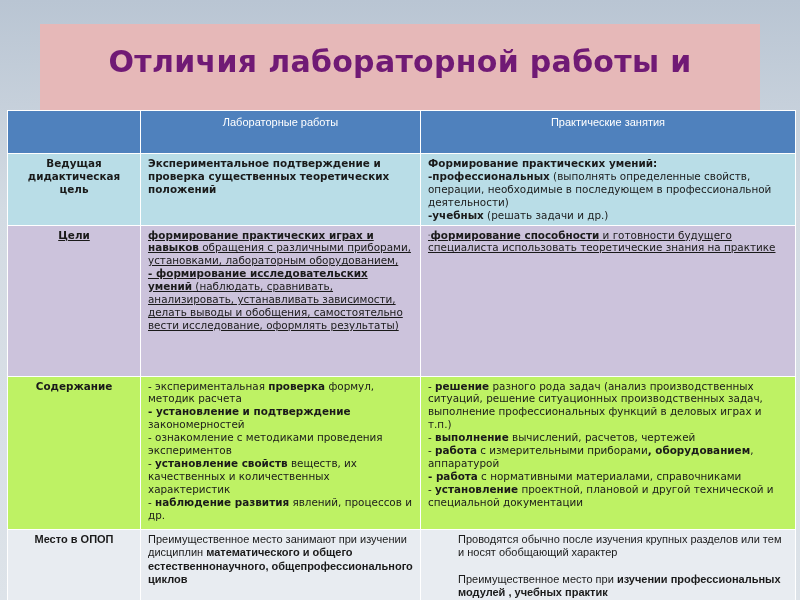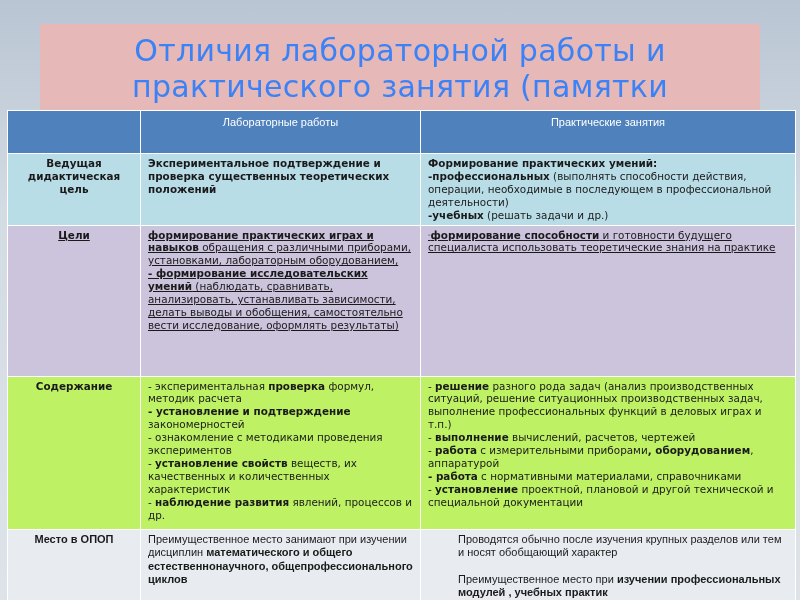--- a/index.html
+++ b/index.html
@@ -7,22 +7,22 @@
     width:800px; height:600px; overflow:hidden; position:relative;
     background: linear-gradient(180deg, #b9c5d3 0%, #d3dbe3 35%, #dde3e9 100%);
     font-family: "DejaVu Sans", sans-serif;
   }
   .title-box {
     position:absolute; left:40px; top:24px; width:720px; height:86px;
     background:#e6b8b8;
   }
   .title {
     position:absolute; left:40px; top:24px; width:720px;
-    text-align:center; font-family:"DejaVu Sans", sans-serif; font-weight:normal;
-    font-size:30px; line-height:36px; color:#3b82f6; margin:0; padding-top:9px;
+    text-align:center; font-family:"DejaVu Sans", sans-serif; font-weight:bold;
+    font-size:30px; line-height:36px; color:#701a75; margin:0; padding-top:20px;
     letter-spacing:0.3px;
   }
   table.cmp {
     position:absolute; left:7px; top:110px; width:788px;
     border-collapse:collapse; table-layout:fixed;
     font-size:10.4px; line-height:12.9px; color:#1a1a1a;
   }
   table.cmp td, table.cmp th {
     border:1px solid #ffffff; vertical-align:top; padding:3px 7px 3px 7px;
   }
@@ -41,42 +41,41 @@
   .line { display:block; }
   .gap { display:block; height:13px; }
   .pl30 { padding-left:37px !important; }
 </style>
 </head>
 <body>
 
 <div class="title-box"></div>
 <h1 class="title">
   <span class="line">Отличия лабораторной работы и</span>
-  <span class="line">практического занятия (памятки</span>
 </h1>
 
 <table class="cmp">
   <colgroup>
     <col style="width:133px">
     <col style="width:280px">
     <col style="width:375px">
   </colgroup>
   <tbody>
       <tr>
     <th></th>
     <th>Лабораторные работы</th>
     <th>Практические занятия</th>
   </tr>
 
   <tr class="row-goal">
     <td class="label">Ведущая дидактическая цель</td>
     <td><b>Экспериментальное подтверждение и проверка существенных теоретических положений</b></td>
     <td>
       <b class="line">Формирование практических умений:</b>
-      <span class="line"><b>-профессиональных</b><span> (выполнять способности действия, операции, необходимые в последующем в профессиональной деятельности)</span></span>
+      <span class="line"><b>-профессиональных</b><span> (выполнять определенные свойств, операции, необходимые в последующем в профессиональной деятельности)</span></span>
       <span class="line"><b>-учебных</b><span> (решать задачи и др.)</span></span>
     </td>
   </tr>
 
   <tr class="row-aims">
     <td class="label">Цели</td>
     <td>
       <b>формирование практических играх и навыков</b><span> обращения с различными приборами, установками, лабораторным оборудованием,</span><br>
       <b> - формирование исследовательских умений</b><span> (наблюдать, сравнивать, анализировать, устанавливать зависимости, делать выводы и обобщения, самостоятельно вести исследование, оформлять результаты)</span>
     </td>

